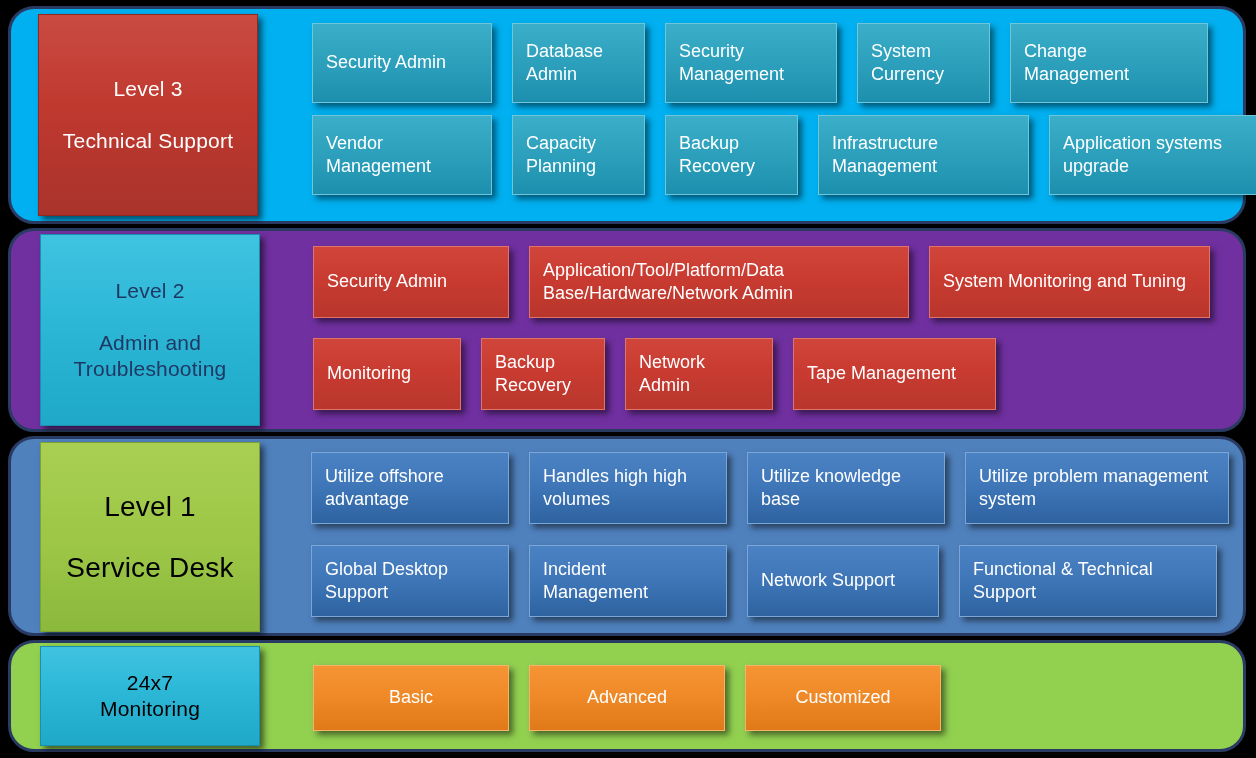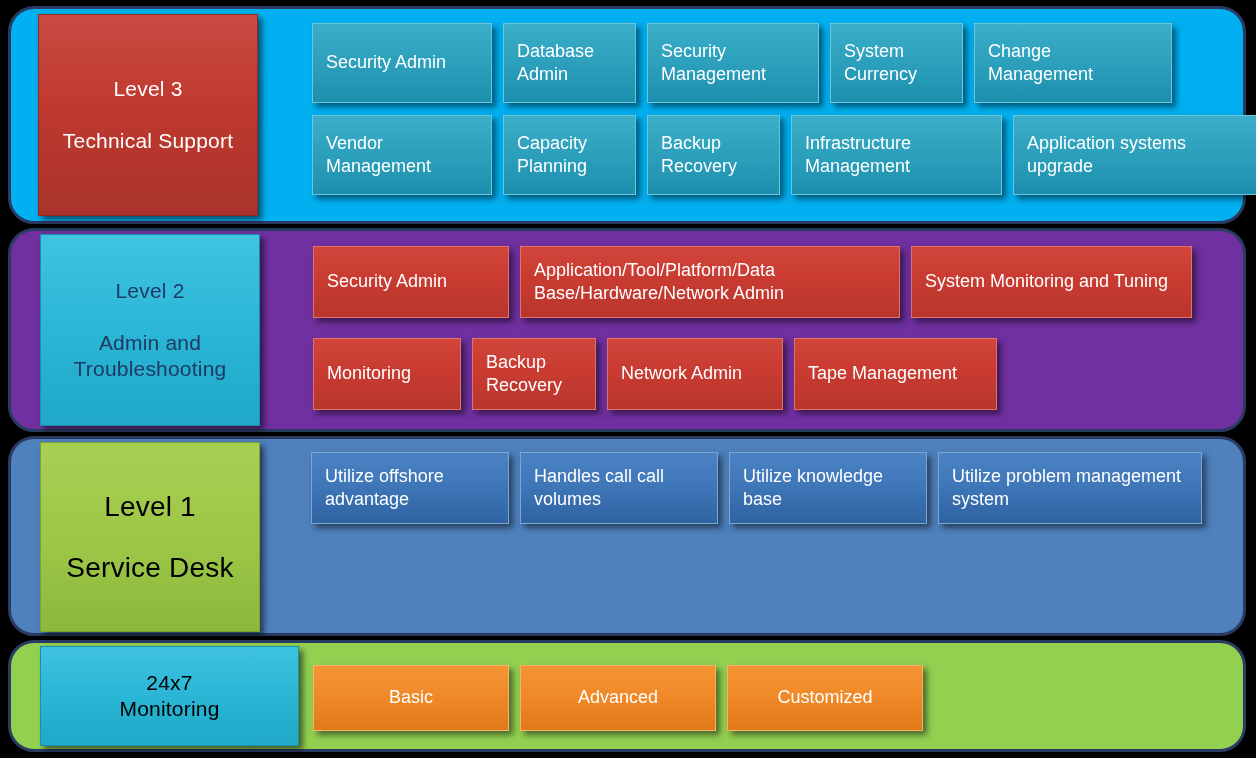--- a/index.html
+++ b/index.html
@@ -67,33 +67,33 @@
     font-size: 21px;
   }
   .lbl-l1 {
     left: 40px; top: 442px; width: 220px; height: 190px;
     background: linear-gradient(to bottom, #A9CF52 0%, #9CC646 55%, #8BB93C 100%);
     color: #000000;
     border: 1px solid #7da233;
     font-size: 28px;
   }
   .lbl-mon {
-    left: 40px; top: 646px; width: 259px; height: 100px;
+    left: 40px; top: 646px; width: 220px; height: 100px;
     background: linear-gradient(to bottom, #3FC3E0 0%, #2BB6D6 50%, #1FA8C8 100%);
     color: #000000;
     border: 1px solid #1a8fae;
     font-size: 21px;
   }
   .lbl-mon .ln1 { margin-bottom: 0; }
 
   
   .row {
     position: absolute;
     display: flex;
-    gap: 11px;
+    gap: 20px;
     padding-left: 30px;
   }
   .cell {
     box-sizing: border-box;
     display: flex;
     align-items: center;
     padding: 0 13px;
     color: #FFFFFF;
     font-size: 18px;
     line-height: 1.28;
@@ -169,38 +169,44 @@
 
   <div class="row row-l2a">
     <div class="cell cell-red" style="width:196px">Security Admin</div>
     <div class="cell cell-red" style="width:380px">Application/Tool/Platform/Data Base/Hardware/Network Admin</div>
     <div class="cell cell-red" style="width:281px">System Monitoring and Tuning</div>
   </div>
 
   <div class="row row-l2b">
     <div class="cell cell-red" style="width:148px">Monitoring</div>
     <div class="cell cell-red" style="width:124px">Backup Recovery</div>
-    <div class="cell cell-red" style="width:176px">Network Admin</div>
+    <div class="cell cell-red" style="width:148px">Network Admin</div>
     <div class="cell cell-red" style="width:203px">Tape Management</div>
   </div>
 
   <div class="band band-l1"></div>
 
   <div class="label-box lbl-l1">
     <div class="ln ln1">Level  1</div>
     <div class="ln">Service Desk</div>
   </div>
 
   <div class="row row-l1a">
     <div class="cell cell-blue" style="width:198px">Utilize offshore advantage</div>
-    <div class="cell cell-blue" style="width:198px">Handles call  call volumes</div>
+    <div class="cell cell-blue" style="width:198px">Handles high  high volumes</div>
     <div class="cell cell-blue" style="width:198px">Utilize knowledge base</div>
     <div class="cell cell-blue" style="width:264px">Utilize problem management system</div>
   </div>
 
+  <div class="row row-l1b">
+    <div class="cell cell-blue" style="width:198px">Global Desktop Support</div>
+    <div class="cell cell-blue" style="width:198px">Incident Management</div>
+    <div class="cell cell-blue" style="width:192px">Network Support</div>
+    <div class="cell cell-blue" style="width:258px">Functional &amp; Technical Support</div>
+  </div>
 
   <div class="band band-mon"></div>
 
   <div class="label-box lbl-mon">
     <div class="ln ln1">24x7</div>
     <div class="ln">Monitoring</div>
   </div>
 
   <div class="row row-mon">
     <div class="cell cell-orange" style="width:196px">Basic</div>

